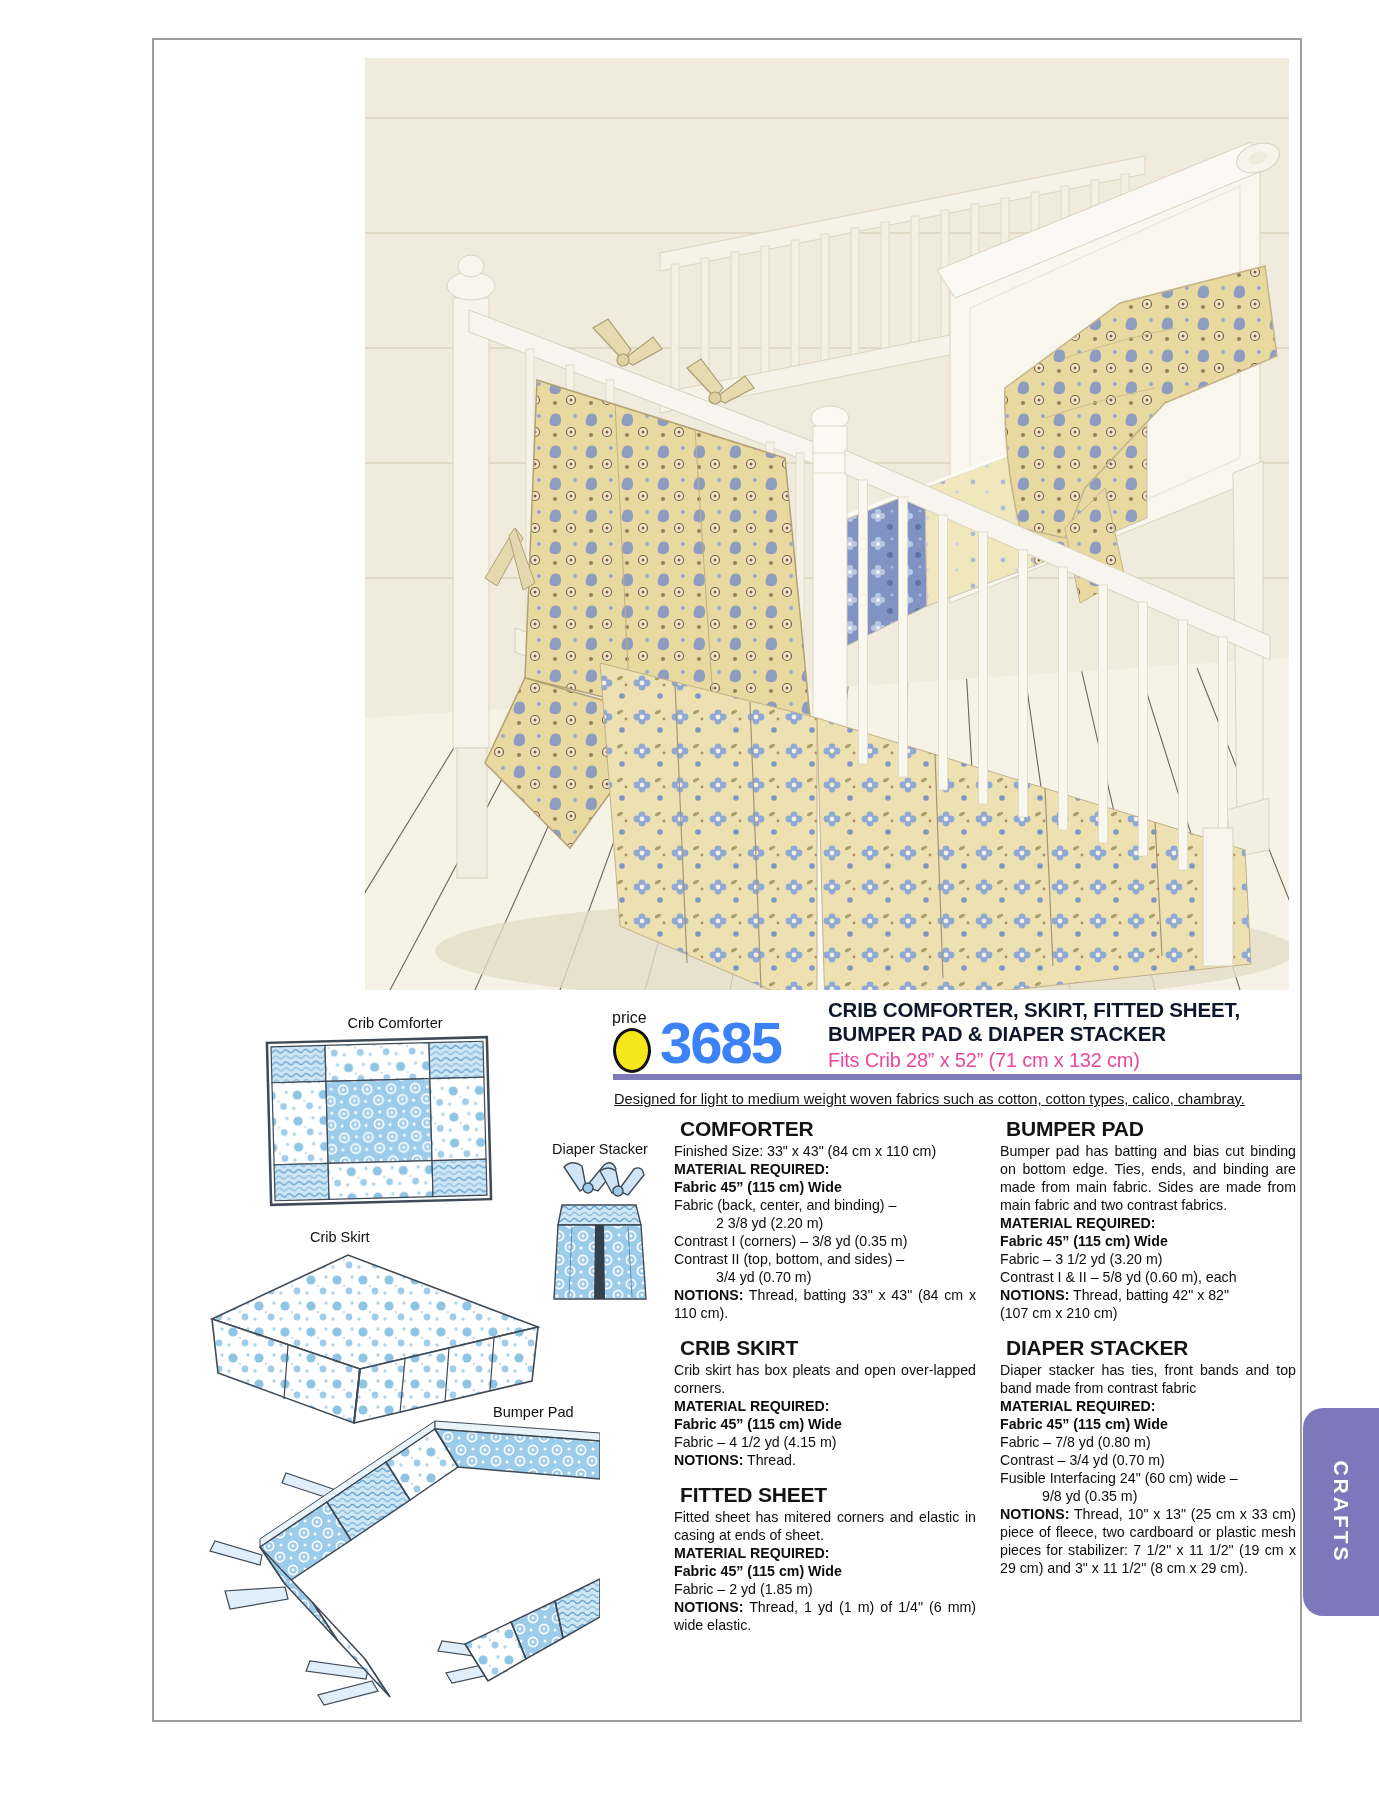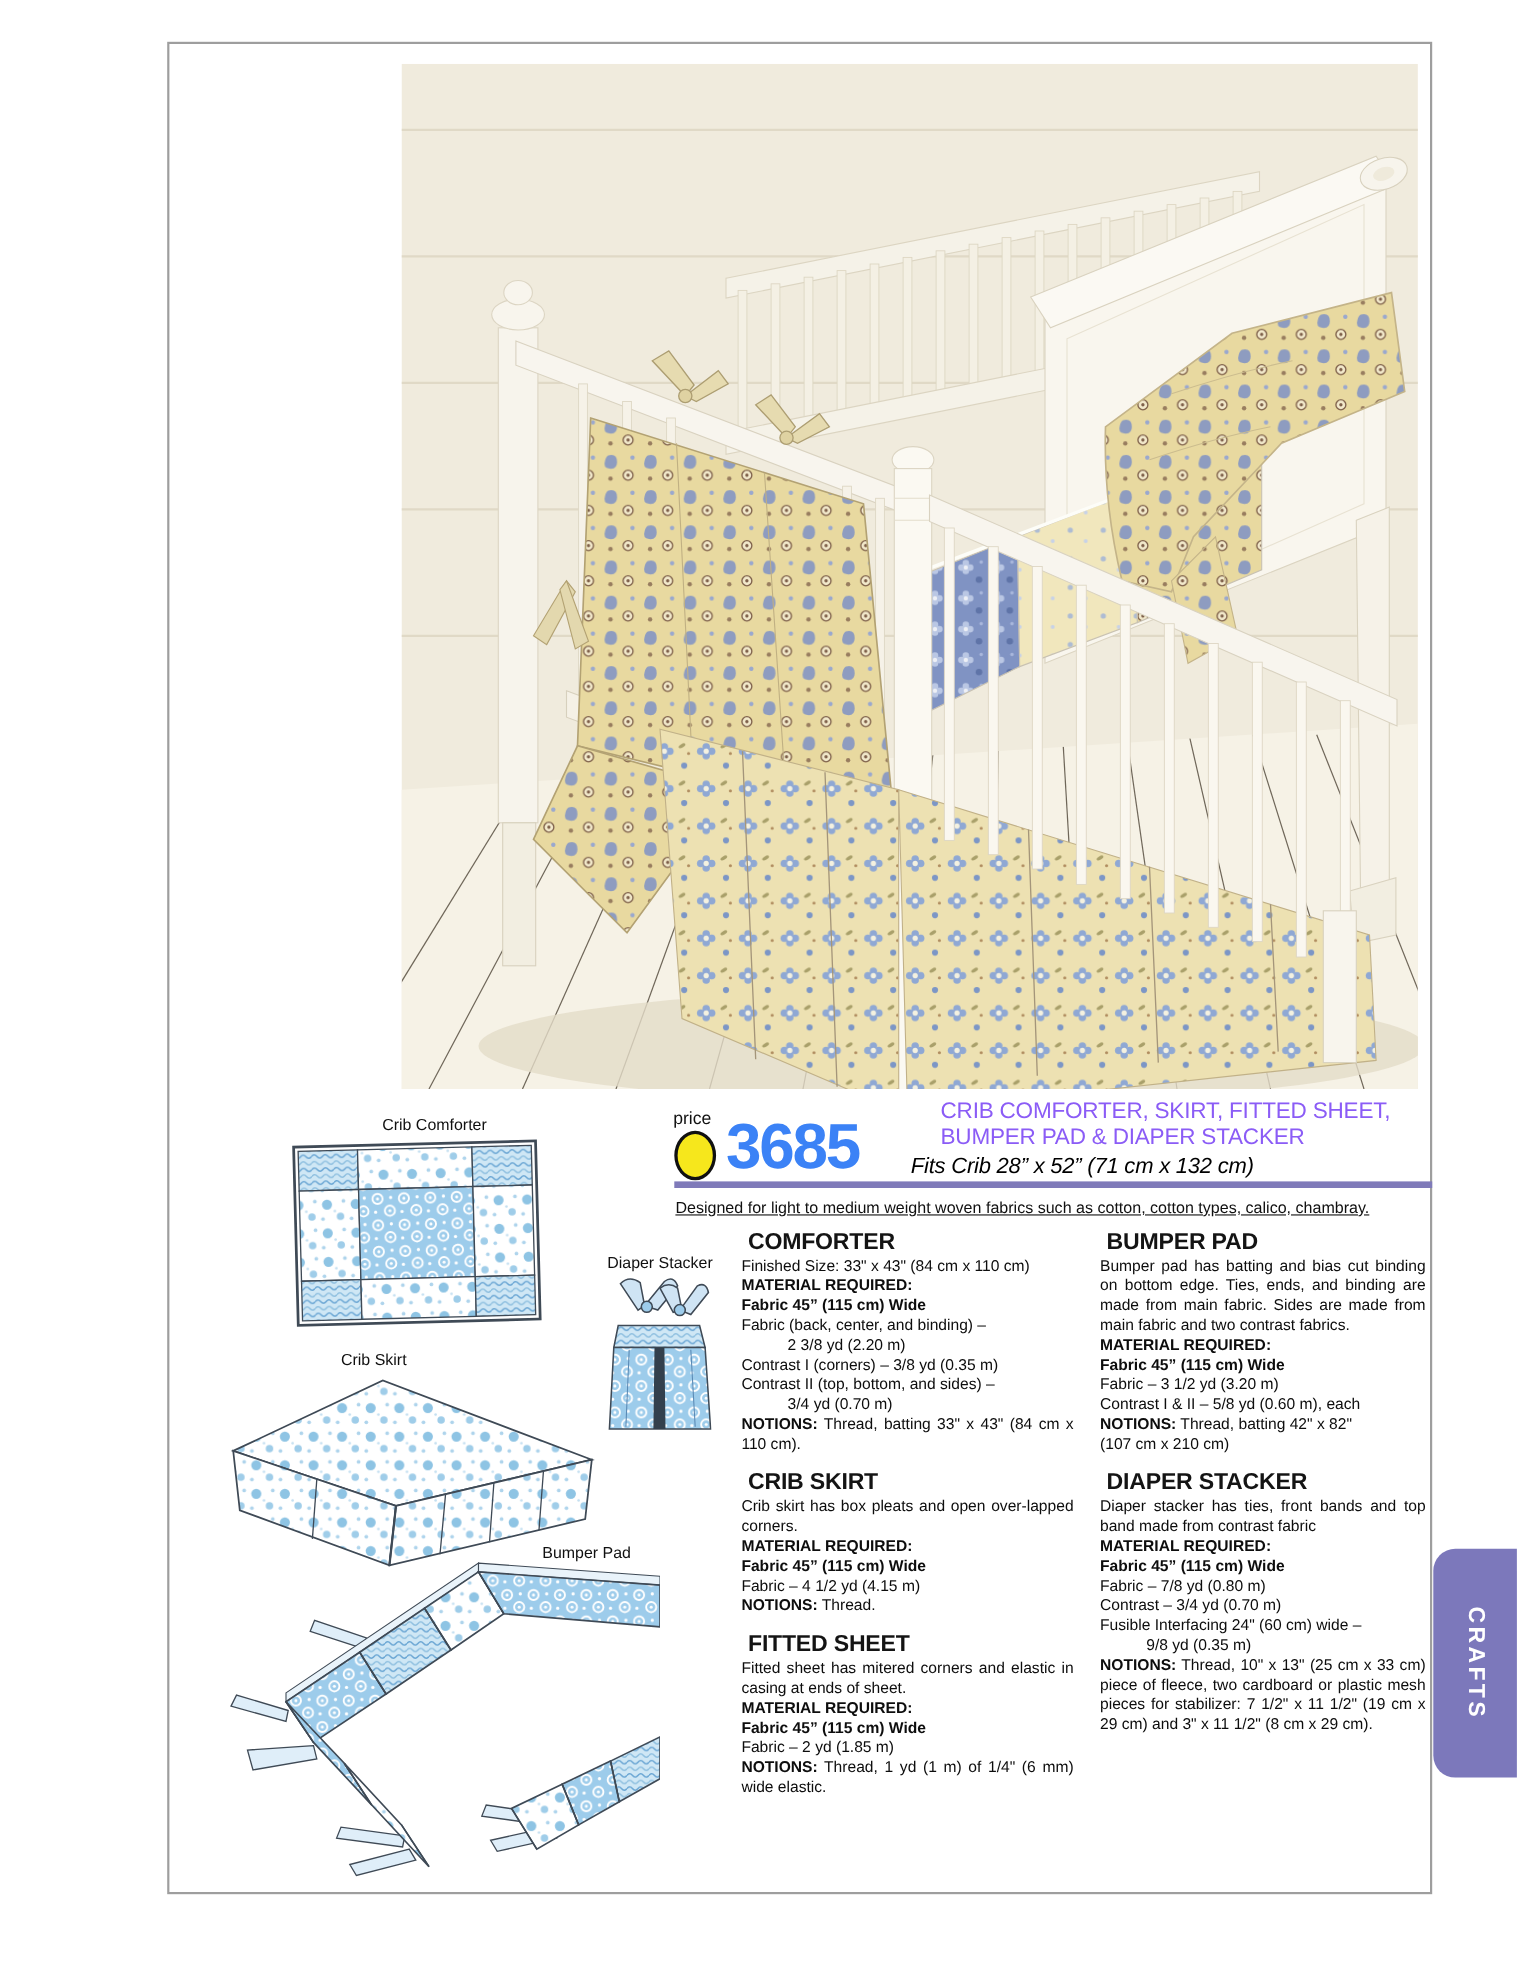--- a/index.html
+++ b/index.html
@@ -13,22 +13,22 @@
     border:2px solid #9e9e9e;background:#ffffff;box-sizing:border-box;
   }
   .photo{left:211px;top:18px;width:924px;height:932px;}
   .price-label{left:458px;top:969px;font-size:16px;color:#111;}
   .price-circle{
     left:459px;top:988px;width:38px;height:45px;border-radius:50%;
     background:#f6e71c;border:3px solid #111;box-sizing:border-box;
   }
   .pattern-number{left:506px;top:974px;font-size:58px;font-weight:bold;letter-spacing:-2px;color:#3b82f6;line-height:1;}
   .title-block{left:674px;top:958px;width:470px;}
-  .title-line{font-size:20.5px;font-weight:normal;line-height:24px;color:#8b5cf6;letter-spacing:-0.2px;margin-left:27px;}
-  .fits-line{font-size:20px;color:#000000;margin-top:3px;letter-spacing:-0.2px;font-style:italic;}
+  .title-line{font-size:20.5px;font-weight:bold;line-height:24px;color:#0f172a;letter-spacing:-0.2px;}
+  .fits-line{font-size:20px;color:#ec4899;margin-top:3px;letter-spacing:-0.2px;}
   .divider-rule{left:459px;top:1034px;width:689px;height:6px;background:#7f7ab9;}
   .fabric-note{left:460px;top:1051px;width:660px;font-size:14.6px;color:#101010;text-decoration:underline;}
   .diagram-label{font-size:14.5px;color:#101010;white-space:nowrap;}
   #lbl-comforter{left:166px;top:975px;width:150px;text-align:center;}
   #lbl-stacker{left:398px;top:1101px;}
   #lbl-skirt{left:156px;top:1189px;}
   #lbl-bumper{left:339px;top:1364px;}
   .col{position:absolute;top:1080px;font-size:14.2px;line-height:18px;color:#0d0d0d;}
   #col-left{left:520px;width:302px;}
   #col-right{left:846px;width:296px;}

